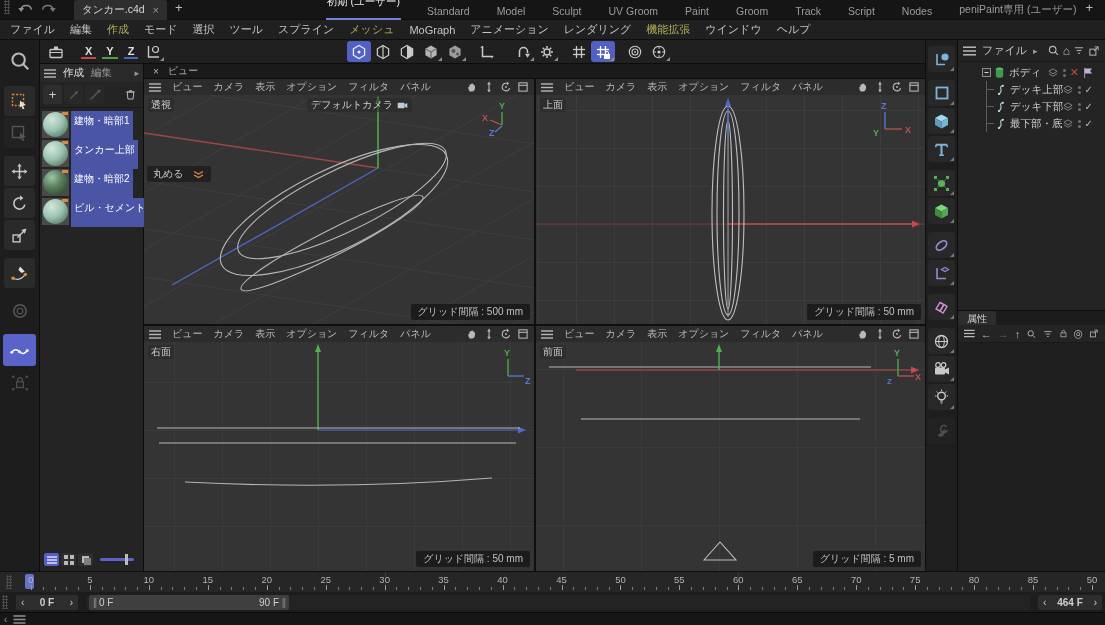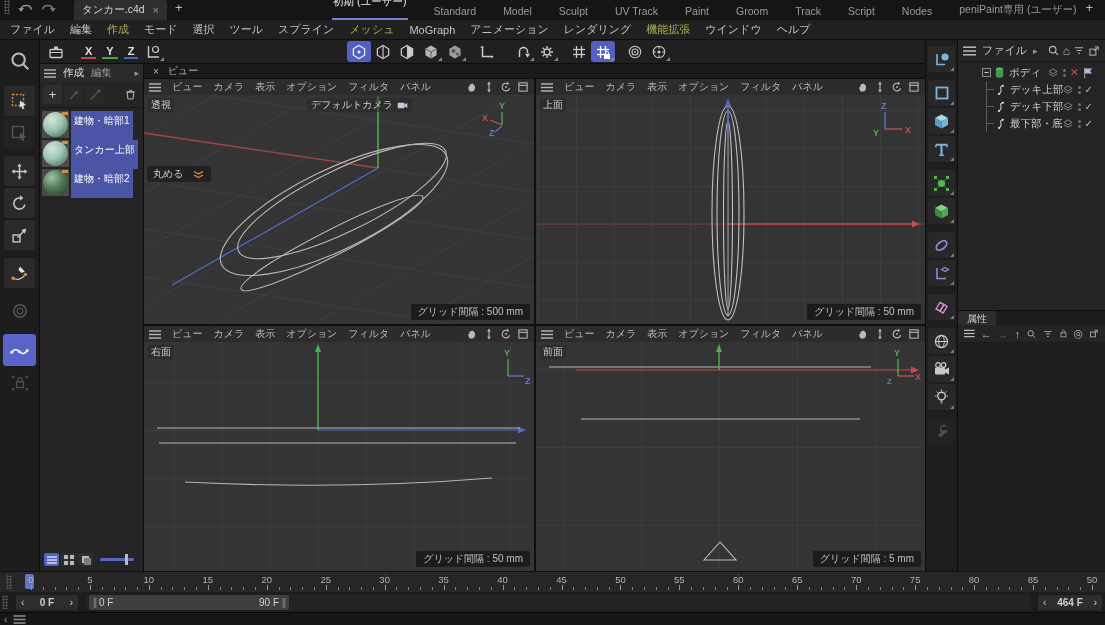--- a/index.html
+++ b/index.html
@@ -121,21 +121,21 @@
     <div class="doctab">
       <span>タンカー.c4d</span>
       <span class="x">×</span>
     </div>
     <div class="addtab">+</div>
     <div class="laytabs">
         <span class="ltab active">初期 (ユーザー)</span>
         <span class="ltab">Standard</span>
         <span class="ltab">Model</span>
         <span class="ltab">Sculpt</span>
-        <span class="ltab">UV Track</span>
+        <span class="ltab">UV Groom</span>
         <span class="ltab">Paint</span>
         <span class="ltab">Groom</span>
         <span class="ltab">Track</span>
         <span class="ltab">Script</span>
         <span class="ltab">Nodes</span>
         <span class="ltab">peniPaint専用 (ユーザー)</span>
       </div>
     <div class="addtab" style="margin-right:4px">+</div>
   </div>
 
@@ -466,20 +466,27 @@
             <i class="omark"></i>
           </span>
           <span class="matlabel">タンカー上部</span>
         </div>
         <div class="matrow">
           <span class="matthumb dark">
             <i class="ball"></i>
             <i class="omark"></i>
           </span>
           <span class="matlabel">建物・暗部2</span>
+        </div>
+        <div class="matrow">
+          <span class="matthumb">
+            <i class="ball"></i>
+            <i class="omark"></i>
+          </span>
+          <span class="matlabel">ビル・セメント</span>
         </div>
       </div>
     <div class="matbottom">
       <div class="vbtn sel">
           <svg width="10" height="8" viewBox="0 0 10 8">
             <g stroke="#fff" stroke-width="1.2">
               <line x1="0" y1="1" x2="10" y2="1"></line>
               <line x1="0" y1="4" x2="10" y2="4"></line>
               <line x1="0" y1="7" x2="10" y2="7"></line>
             </g>

